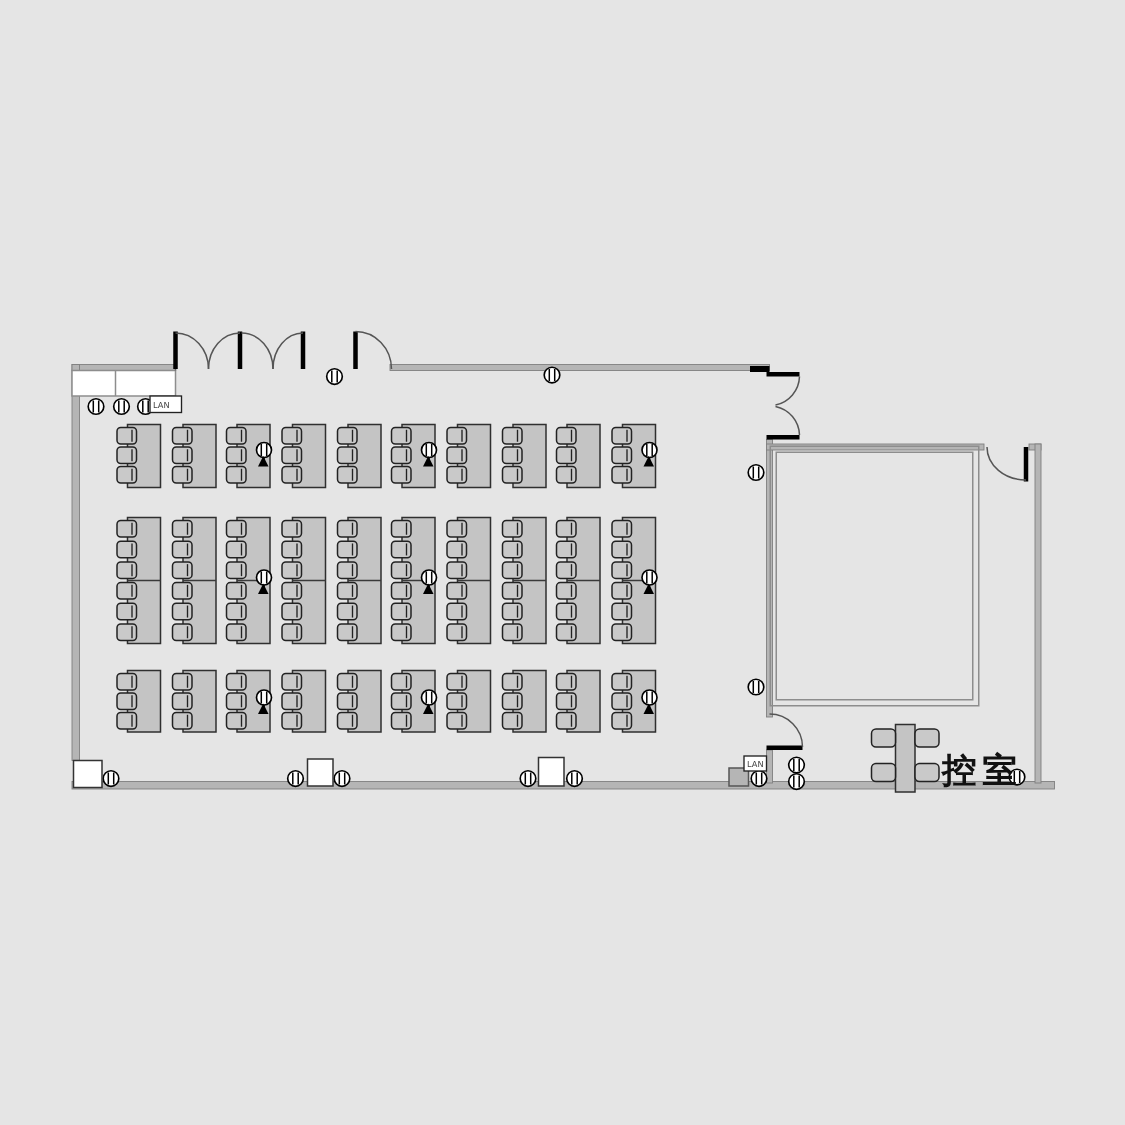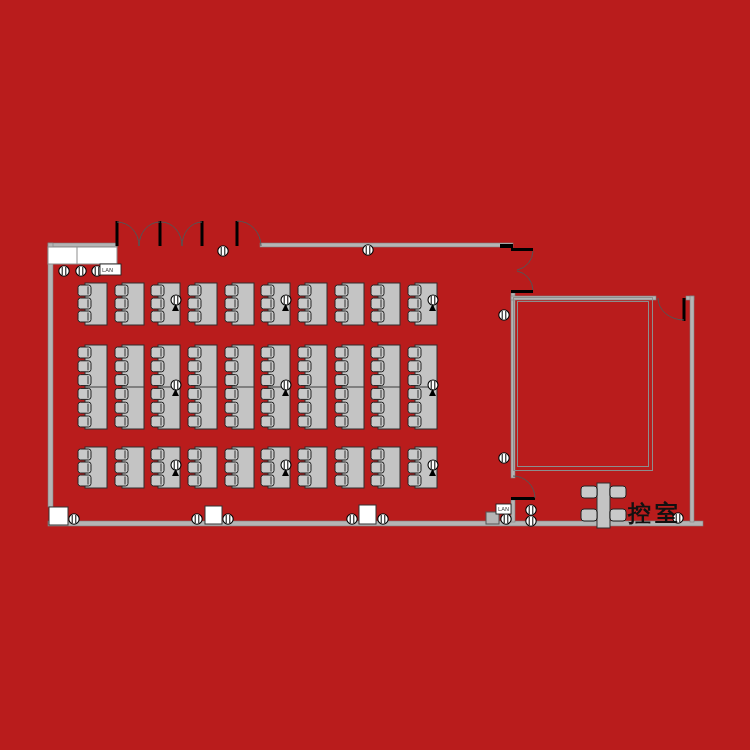--- a/index.html
+++ b/index.html
@@ -1,16 +1,16 @@
 <!DOCTYPE html>
 <html><head>
 <meta charset="utf-8">
 <style>
   html,body{margin:0;padding:0;background:#ffffff;}
-  #stage{position:relative;width:750px;height:750px;background:#b91c1c;overflow:hidden;
+  #stage{position:relative;width:750px;height:750px;background:#e5e5e5;overflow:hidden;
          font-family:"DejaVu Sans","Liberation Sans",sans-serif;}
   svg{position:absolute;left:0;top:0;}
   .wall{fill:#b5b5b5;stroke:#7f7f7f;stroke-width:.6;}
   .thinwall{fill:none;stroke:#8d8d8d;stroke-width:1;}
   .doorleaf{fill:#000000;stroke:none;}
   .doorarc{fill:none;stroke:#555555;stroke-width:1;}
   .furn{fill:#c4c4c4;stroke:#2f2f2f;stroke-width:1;}
   .chair{fill:#c9c9c9;stroke:#222222;stroke-width:1;}
   .sym{fill:#ffffff;stroke:#000000;stroke-width:1.1;}
   .hatch{stroke:#000000;stroke-width:1;}

